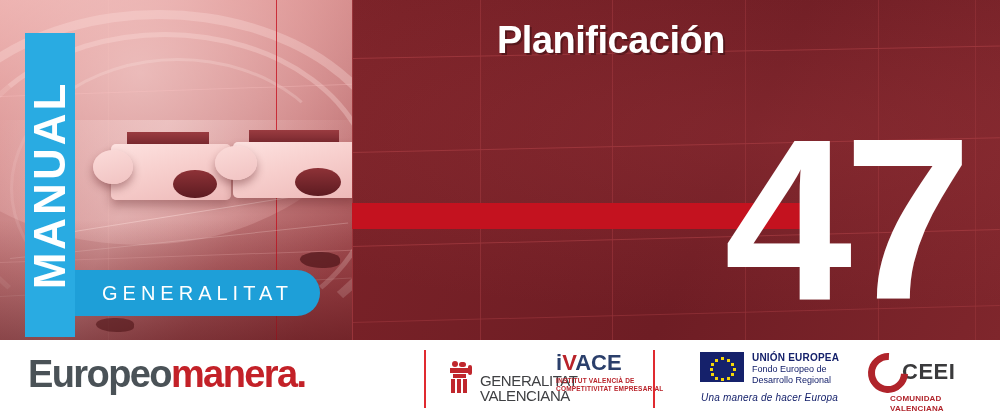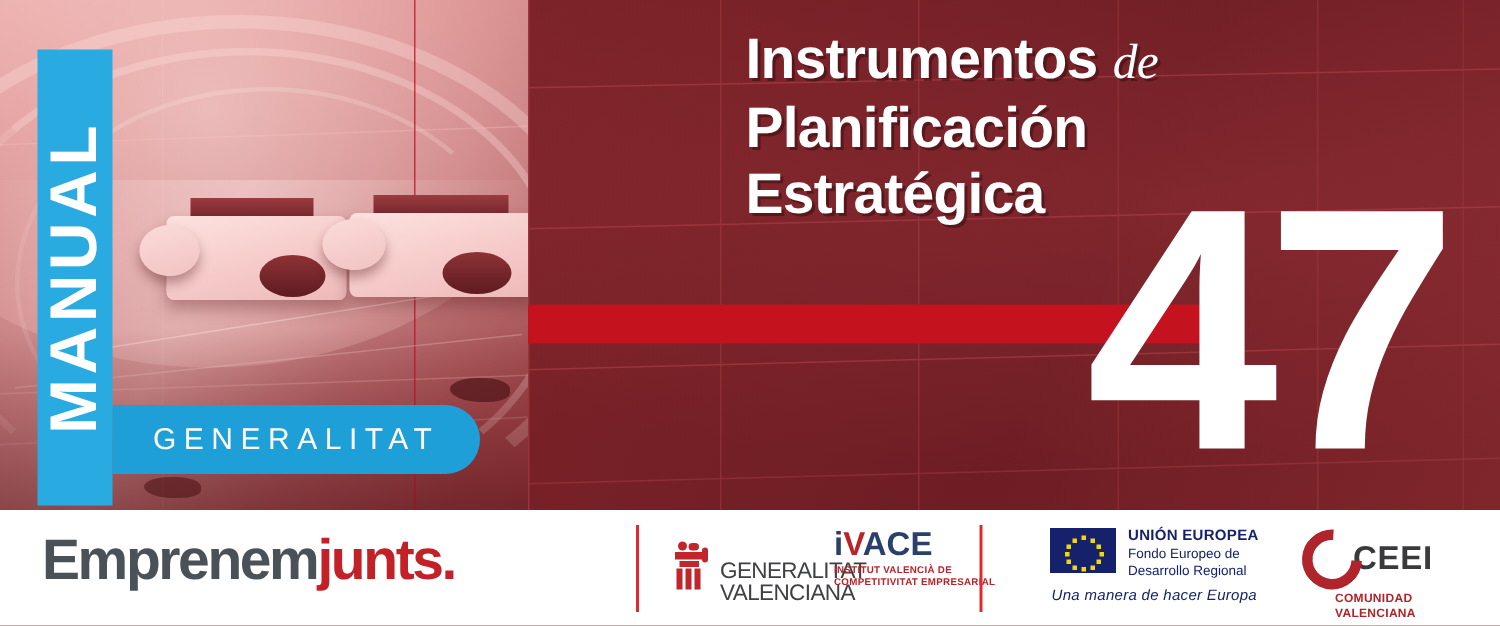--- a/index.html
+++ b/index.html
@@ -271,34 +271,29 @@
 
   <div class="manual">
     <span>MANUAL</span>
   </div>
 
   <div class="pill">
     <span>GENERALITAT</span>
   </div>
 
   <div class="title">
-    <div>
-      <span>Instrumentos</span>
-      <span class="de">de</span>
-    </div>
     <div>Planificación</div>
-    <div>Estratégica</div>
   </div>
 
   <div class="number">47</div>
 
   <div class="footer">
 
     <div class="ej">
-      <span class="a">Emprenem</span><span class="b">junts.</span>
+      <span class="a">Europeo</span><span class="b">manera.</span>
     </div>
 
     <div class="sep" style="left:424px;top:10px;height:58px;"></div>
 
     <div class="glt">
       <div class="mark">
         <i style="left:4px;top:0;width:6px;height:6px;border-radius:3px;"></i>
         <i style="left:11px;top:1px;width:7px;height:5px;border-radius:3px;"></i>
         <i style="left:2px;top:7px;width:18px;height:5px;"></i>
         <i style="left:5px;top:13px;width:13px;height:4px;"></i>

